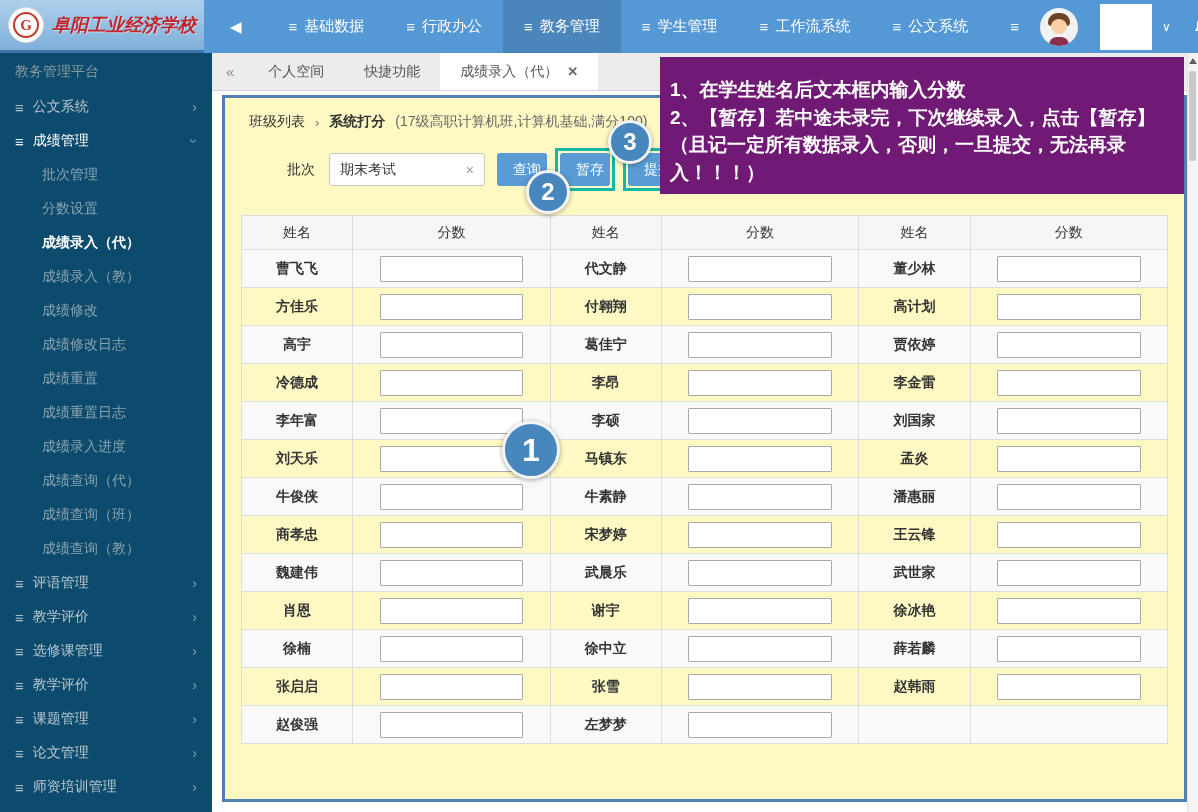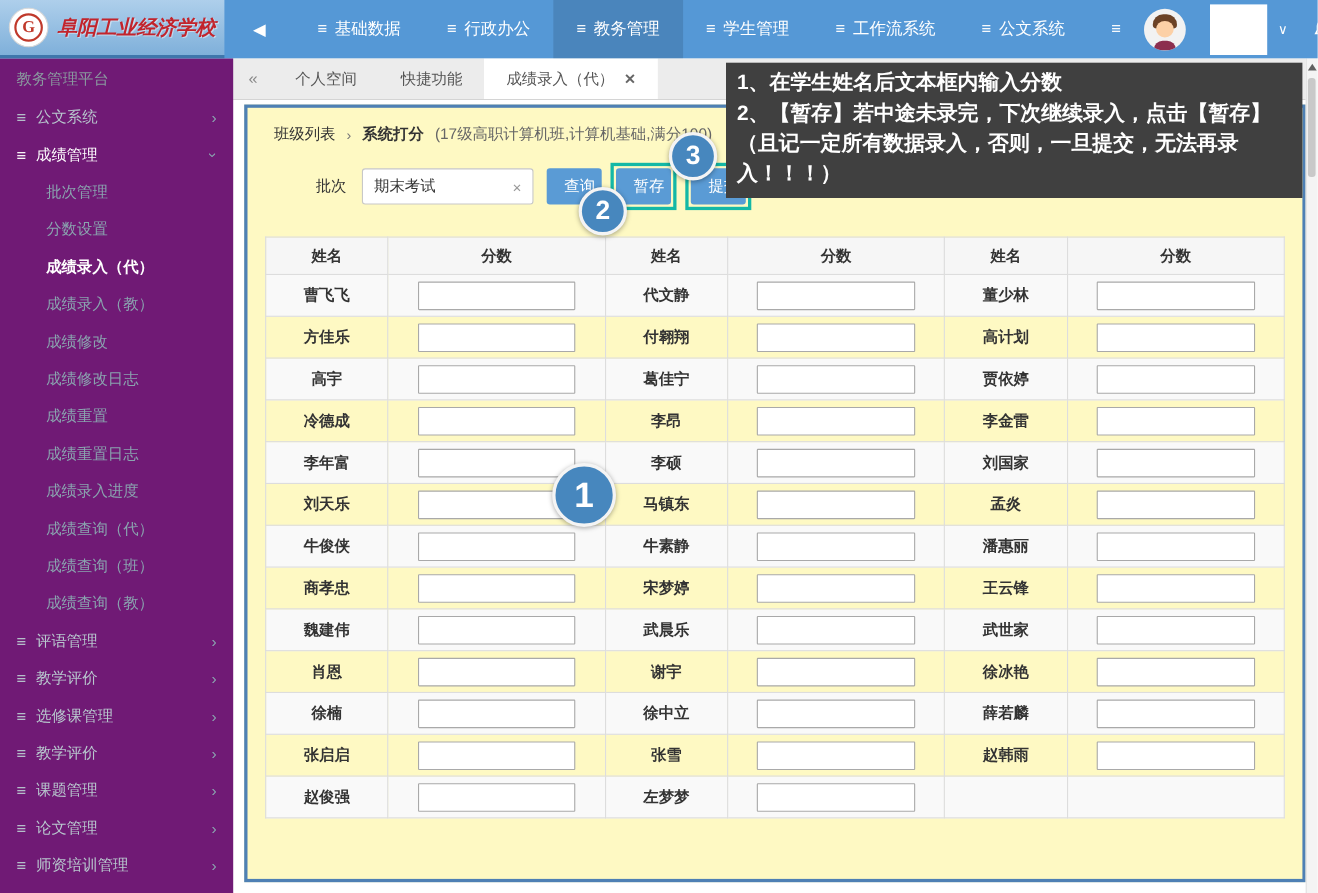--- a/index.html
+++ b/index.html
@@ -30,21 +30,21 @@
   .avatar .hair{position:absolute;top:5px;left:8px;width:22px;height:13px;background:#6b4226;
     border-radius:11px 11px 4px 4px;}
   .avatar .face{position:absolute;top:11px;left:11px;width:16px;height:15px;background:#fcd0a6;border-radius:50%;}
   .avatar .body{position:absolute;bottom:0;left:9px;width:20px;height:9px;background:#8c2f4f;
     border-radius:8px 8px 0 0;}
   .user-box{width:52px;height:46px;background:#fff;flex:0 0 auto;cursor:pointer;}
   .caret{color:#fff;font-size:12px;margin-left:-12px;cursor:pointer;}
   .icon-btn{position:relative;display:flex;align-items:center;cursor:pointer;}
 
   
-  .sidebar{position:absolute;top:53px;left:0;width:212px;bottom:0;background:#701a75;z-index:20;}
+  .sidebar{position:absolute;top:53px;left:0;width:212px;bottom:0;background:#0c4a6e;z-index:20;}
   .sb-header{color:#8a999f;font-size:14px;padding:10px 15px 9px;}
   .sb-item{height:34px;display:flex;align-items:center;gap:9px;padding:0 15px;
     color:#b8c7ce;font-size:14px;cursor:pointer;}
   .sb-item .chev{margin-left:auto;color:#8aa4af;font-size:14px;}
   .sb-item.open{color:#fff;}
   .sb-item.open .chev{transform:rotate(90deg);}
   .sb-sub{height:34px;display:flex;align-items:center;padding:0 15px 0 42px;
     color:#8aa4af;font-size:14px;cursor:pointer;}
   .sb-sub.active{color:#fff;font-weight:bold;}
 
@@ -71,31 +71,31 @@
     display:flex;align-items:center;justify-content:space-between;padding:0 10px;font-size:14px;
     color:#333;cursor:pointer;}
   .select .clear{color:#999;font-size:14px;cursor:pointer;}
   .btn{min-width:46px;height:33px;background:#5a9bd5;color:#fff;border:none;border-radius:3px;
     font-size:14px;cursor:pointer;font-family:inherit;padding-left:16px;}
   .btn-gap{margin-left:12px;}
   .red-outline{display:inline-block;border:3px solid #14b8a6;padding:2px;margin-left:8px;line-height:0;}
 
   
   table.score{border-collapse:collapse;margin:24px 16px 0;width:calc(100% - 32px);font-size:14px;}
-  table.score th{border:1px solid #ddd;background:#f6f6f6;height:34px;font-weight:bold;color:#333;}
+  table.score th{border:1px solid #ddd;background:#f6f6f6;height:34px;font-weight:normal;color:#333;}
   table.score td{border:1px solid #ddd;height:38px;text-align:center;}
   table.score tbody tr:nth-child(odd) td{background:#f9f9f9;}
   td.name{font-weight:bold;color:#333;width:12%;}
   td.scorecell{width:21.3%;}
   input.score-input{width:74%;height:26px;border:1px solid #a9a9a9;background:#fff;border-radius:1px;
     font-size:14px;padding:0 6px;font-family:inherit;}
 
   
-  .annotation{position:absolute;left:660px;top:57px;width:524px;background:#404040;color:#fff;
-    font-weight:bold;font-size:19px;line-height:1.45;padding:5px 10px 8px;z-index:40;}
+  .annotation{position:absolute;left:660px;top:57px;width:524px;background:#701a75;color:#fff;
+    font-weight:bold;font-size:19px;line-height:1.45;padding:19px 10px 8px;z-index:40;}
   .step-circle{position:absolute;border-radius:50%;background:#4787be;color:#fff;font-weight:bold;
     display:flex;align-items:center;justify-content:center;border:3px solid #f4f4f4;
     box-shadow:0 1px 5px rgba(0,0,0,.35);z-index:45;}
   .step-1{left:502px;top:421px;width:58px;height:58px;font-size:32px;}
   .step-2{left:526px;top:170px;width:44px;height:44px;font-size:24px;}
   .step-3{left:608px;top:120px;width:44px;height:44px;font-size:24px;}
 
   
   .scrollbar{position:absolute;top:53px;right:0;width:11px;bottom:0;background:#f4f4f4;
     border-left:1px solid #e2e2e2;z-index:25;cursor:pointer;}

